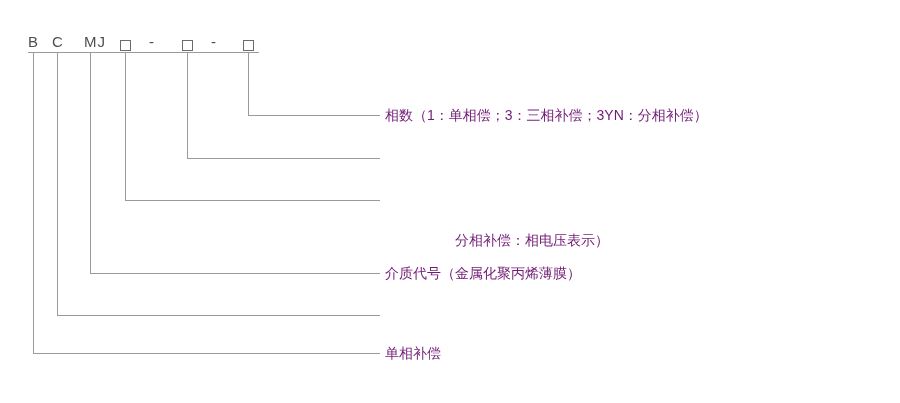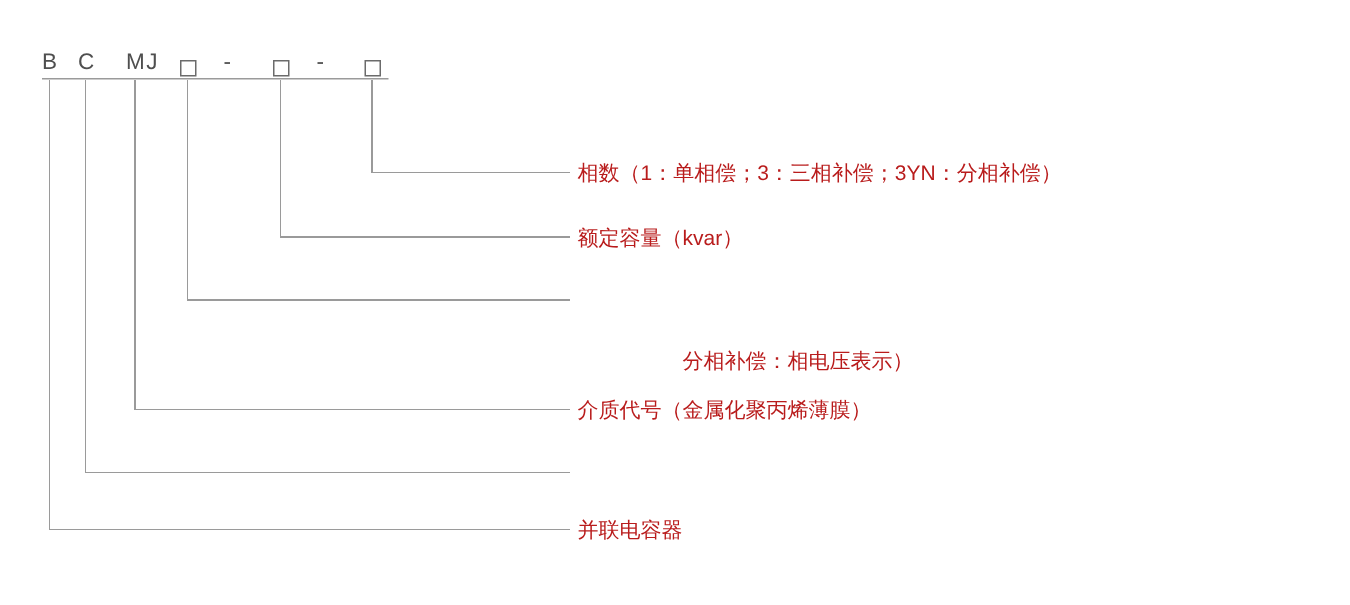--- a/index.html
+++ b/index.html
@@ -50,21 +50,21 @@
     left: 28px;
     top: 52px;
     width: 231px;
     height: 1px;
     background: #9a9a9a;
   }
   .diagram-label {
     position: absolute;
     font-size: 14px;
     line-height: 20px;
-    color: #b91c1c;
+    color: #701a75;
     white-space: nowrap;
   }
 </style>
 </head>
 <body>
 
 <div class="page">
 
   <svg class="lines-svg" width="900" height="403" viewBox="0 0 900 403" xmlns="http://www.w3.org/2000/svg">
     <polyline points="248,53 248,115 380,115"></polyline>
@@ -80,23 +80,22 @@
   <span class="code-char" style="left:84px">MJ</span>
   <span class="code-box" style="left:120px"></span>
   <span class="code-char" style="left:149px">-</span>
   <span class="code-box" style="left:182px"></span>
   <span class="code-char" style="left:211px">-</span>
   <span class="code-box" style="left:243px"></span>
   <div class="code-underline"></div>
 
   <div class="diagram-label" style="left:385px; top:105px">相数（1：单相偿；3：三相补偿；3YN：分相补偿）</div>
 
-  <div class="diagram-label" style="left:385px; top:148px">额定容量（kvar）</div>
 
 
   <div class="diagram-label" style="left:455px; top:230px">分相补偿：相电压表示）</div>
 
   <div class="diagram-label" style="left:385px; top:263px">介质代号（金属化聚丙烯薄膜）</div>
 
 
-  <div class="diagram-label" style="left:385px; top:343px">并联电容器</div>
+  <div class="diagram-label" style="left:385px; top:343px">单相补偿</div>
 
 </div>
 
 </body></html>

